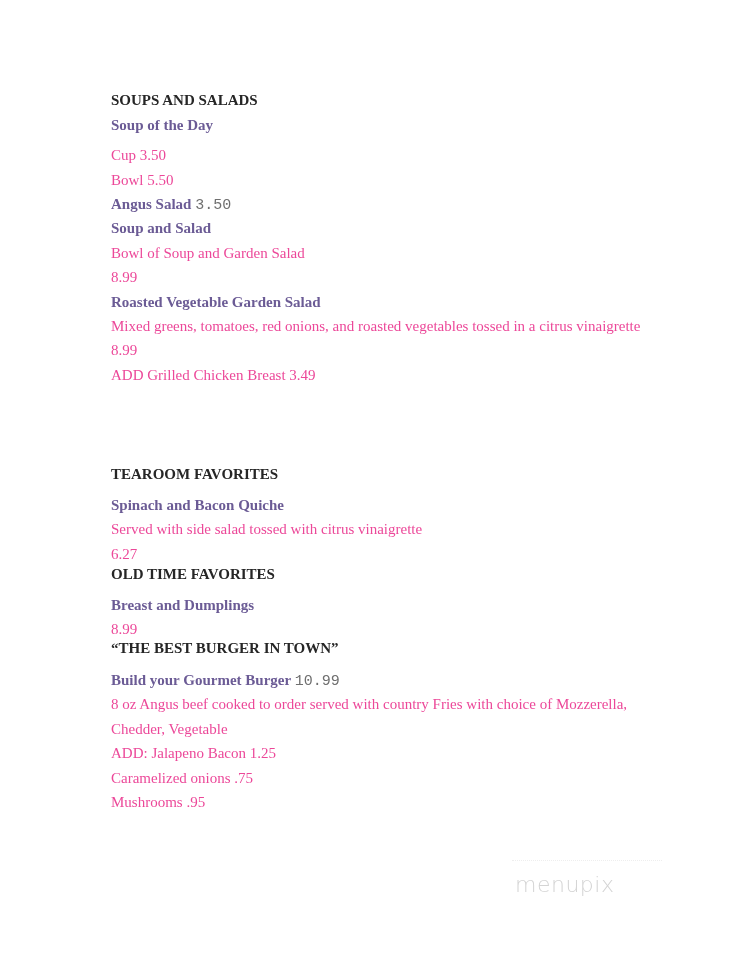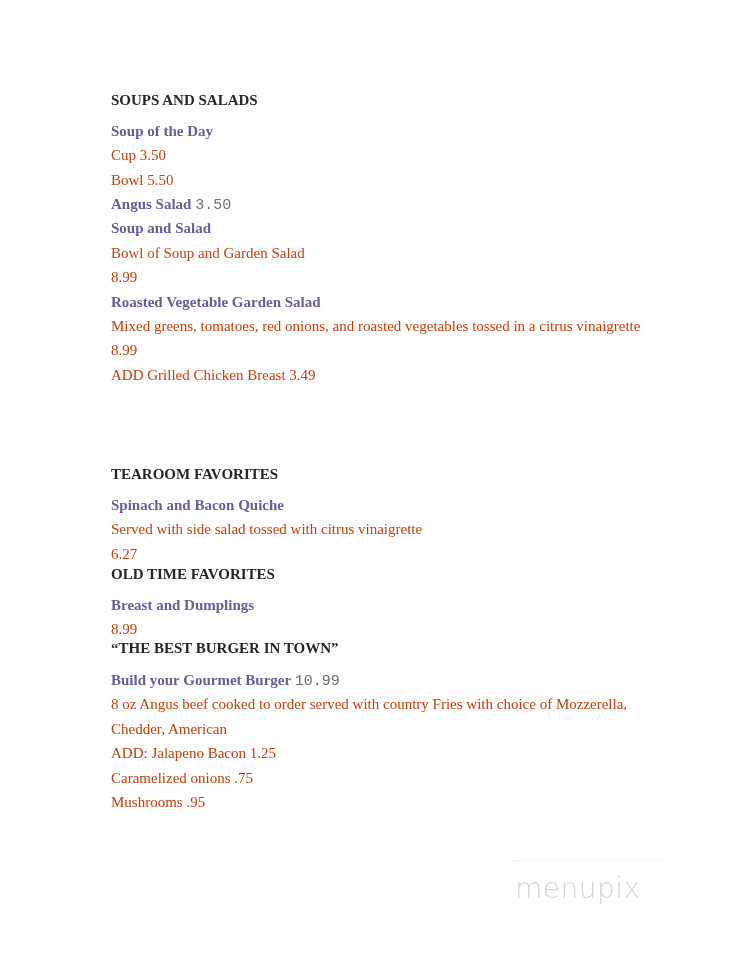--- a/index.html
+++ b/index.html
@@ -2,33 +2,33 @@
 <html><head>
 <meta charset="utf-8">
 <style>
   html, body { margin: 0; padding: 0; background: #ffffff; }
   body { width: 750px; height: 971px; position: relative; overflow: hidden;
          font-family: "Liberation Serif", serif; }
   .page { position: absolute; left: 111px; top: 0; width: 620px; }
   .line { position: absolute; left: 0; white-space: nowrap; font-size: 15px; line-height: 18px; }
   .heading { color: #262626; font-weight: bold; }
   .item { color: #6b5b95; font-weight: bold; }
-  .body-text { color: #c2410c; }
+  .body-text { color: #ec4899; }
   .price-inline { color: #6f6f6f; font-weight: normal; font-family: Liberation Mono, monospace; }
   .watermark { position: absolute; left: 515px; top: 872px; font-family: "DejaVu Sans", sans-serif;
-               font-size: 28px; color: #d4d4d4; letter-spacing: 0.5px; font-weight: 300; }
+               font-size: 22px; color: #d4d4d4; letter-spacing: 0.5px; font-weight: 300; }
   .wm-line { position: absolute; left: 512px; top: 860px; width: 150px; height: 1px;
              border-top: 1px dotted #eeeeee; }
 </style>
 </head>
 <body>
 
 <div class="page">
   <div class="line heading" style="top:91px">SOUPS AND SALADS</div>
-  <div class="line item" style="top:122px">Soup of the Day</div>
+  <div class="line item" style="top:116px">Soup of the Day</div>
   <div class="line body-text" style="top:146px">Cup 3.50</div>
   <div class="line body-text" style="top:171px">Bowl 5.50</div>
   <div class="line item" style="top:195px">
     <span>Angus Salad</span>
     <span class="price-inline">3.50</span>
   </div>
   <div class="line item" style="top:219px">Soup and Salad</div>
   <div class="line body-text" style="top:244px">Bowl of Soup and Garden Salad</div>
   <div class="line body-text" style="top:268px">8.99</div>
   <div class="line item" style="top:293px">Roasted Vegetable Garden Salad</div>
@@ -44,20 +44,20 @@
   <div class="line heading" style="top:565px">OLD TIME FAVORITES</div>
   <div class="line item" style="top:596px">Breast and Dumplings</div>
   <div class="line body-text" style="top:620px">8.99</div>
 
   <div class="line heading" style="top:639px">“THE BEST BURGER IN TOWN”</div>
   <div class="line item" style="top:671px">
     <span>Build your Gourmet Burger</span>
     <span class="price-inline">10.99</span>
   </div>
   <div class="line body-text" style="top:695px">8 oz Angus beef cooked to order served with country Fries with choice of Mozzerella,</div>
-  <div class="line body-text" style="top:720px">Chedder, American</div>
+  <div class="line body-text" style="top:720px">Chedder, Vegetable</div>
   <div class="line body-text" style="top:744px">ADD: Jalapeno Bacon 1.25</div>
   <div class="line body-text" style="top:769px">Caramelized onions .75</div>
   <div class="line body-text" style="top:793px">Mushrooms .95</div>
 </div>
 
 <div class="wm-line"></div>
 <div class="watermark">menupix</div>
 
 </body></html>

